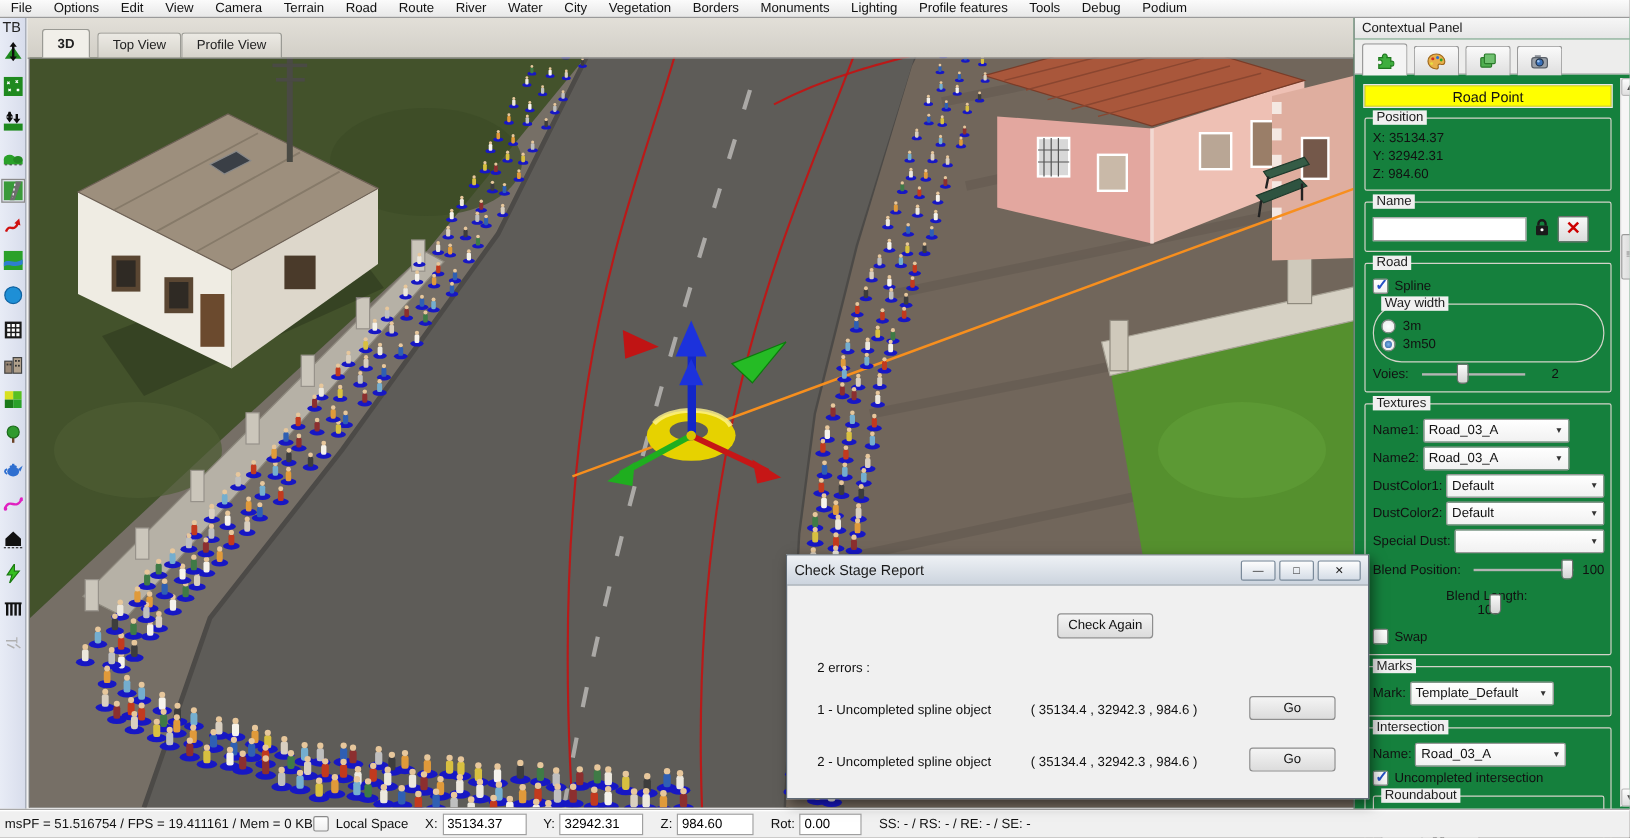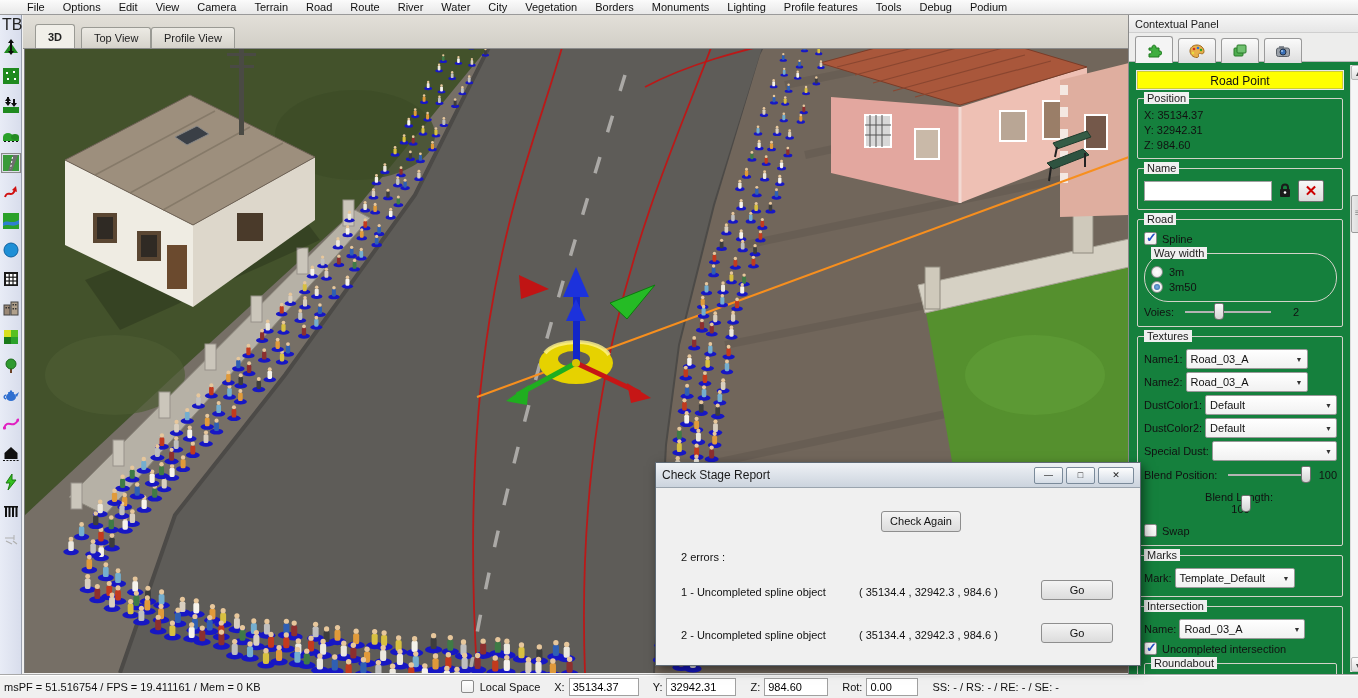--- a/index.html
+++ b/index.html
@@ -2,27 +2,27 @@
 <html><head>
 <meta charset="utf-8">
 <style>
   * { box-sizing: border-box; margin: 0; padding: 0; }
   html,body { width:1358px; height:698px; overflow:hidden; }
   body { font-family:"Liberation Sans", sans-serif; font-size:11px; color:#111; background:#f0f0f0; position:relative; }
 
   
   .menubar { position:absolute; left:0; top:0; width:1358px; height:15px;
     background:linear-gradient(#fbfbfb,#e8e8e8); border-bottom:1px solid #9a9a9a;
-    display:flex; align-items:center; padding-left:18px; z-index:5; }
+    display:flex; align-items:center; padding-left:0; z-index:5; }
   .menubar span { padding:0 9px; height:15px; line-height:15px; cursor:default; }
 
   
   .toolbar { position:absolute; left:0; top:15px; width:22px; bottom:24px;
     background:linear-gradient(90deg,#e8ecf6,#d8ddec); border-right:1px solid #9aa0ae; z-index:4; }
-  .tb-label { font-size:16px; color:#222; padding:1px 0 3px 2px; }
+  .tb-label { font-size:12px; color:#222; padding:1px 0 3px 2px; }
   .tool { width:20px; height:20px; margin:0 0 9px 1px; display:flex; align-items:center; justify-content:center; border:1px solid transparent; }
   .tool.selected { border:1px solid #8a8a8a; background:#f2f5fa; box-shadow:inset 0 0 2px #aab; }
 
   
   .tabstrip { position:absolute; left:23px; top:15px; width:1105px; height:34px;
     background:linear-gradient(#e2dfd8,#d2cfc7); border-bottom:1px solid #8a8a8a; z-index:3; }
   .vtab { position:absolute; bottom:0; height:21px; padding:0 12px; line-height:21px;
     background:linear-gradient(#eceae4,#d6d3cb); border:1px solid #9a9a94; border-bottom:none;
     border-radius:3px 3px 0 0; color:#222; }
   .vtab.active { height:24px; line-height:24px; background:#f1efe9; font-weight:bold; z-index:2; }
@@ -90,21 +90,21 @@
   .err-coord-1 { position:absolute; left:203px; top:123px; }
   .go-1 { position:absolute; left:385px; top:117px; width:72px; height:20px; line-height:18px; }
   .err-label-2 { position:absolute; left:25px; top:166px; }
   .err-coord-2 { position:absolute; left:203px; top:166px; }
   .go-2 { position:absolute; left:385px; top:160px; width:72px; height:20px; line-height:18px; }
 
   
   .statusbar { position:absolute; left:0; bottom:0; width:1358px; height:24px; background:#f0f0f0;
     border-top:1px solid #a8a8a8; box-shadow:inset 0 1px 0 #fff; display:flex; align-items:center; z-index:7; }
   .statusbar .perf { margin-left:4px; }
-  .statusbar .ls { display:flex; align-items:center; margin-left:200px; }
+  .statusbar .ls { display:flex; align-items:center; }
   .statusbar .fld { display:flex; align-items:center; margin-left:14px; }
   .statusbar input { width:70px; height:18px; border:1px solid #a0a0a0; font-size:11px; padding:1px 3px; font-family:"Liberation Sans",sans-serif; }
   .statusbar .trailer { margin-left:14px; }
 </style>
 </head>
 <body>
 
 <div class="menubar">
   <span>File</span>
   <span>Options</span>

